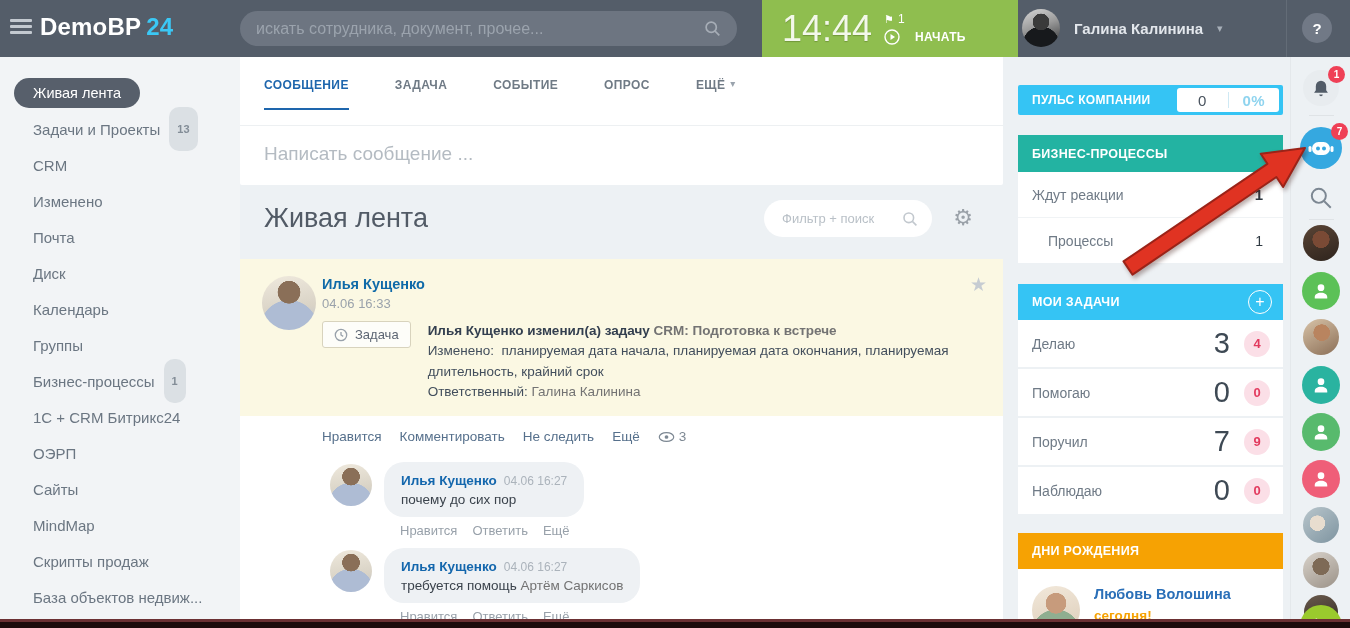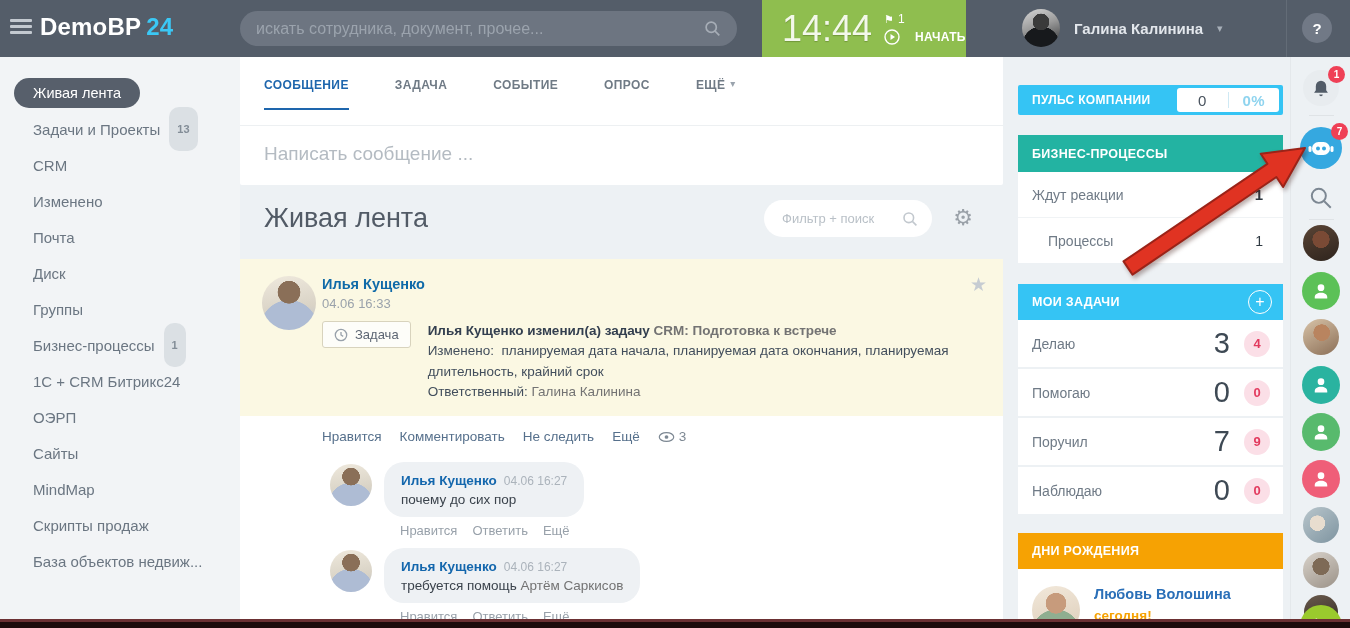--- a/index.html
+++ b/index.html
@@ -7,21 +7,21 @@
         font-family:"Liberation Sans","DejaVu Sans",sans-serif;-webkit-font-smoothing:antialiased;}
   
   .topbar{position:absolute;left:0;top:0;width:1350px;height:57px;background:#545d69;z-index:20;}
   .hamburger{position:absolute;left:10px;top:19px;width:22px;height:18px;cursor:pointer;}
   .hamburger span{display:block;height:3px;background:#c3c9d0;margin-bottom:3px;border-radius:1px;}
   .logo{position:absolute;left:40px;top:13px;font-size:24px;font-weight:bold;color:#ffffff;letter-spacing:.2px;}
   .logo .suffix{color:#3bc8f5;margin-left:5px;}
   .tb-search{position:absolute;left:240px;top:11px;width:497px;height:35px;background:#6d7581;border-radius:18px;
              display:flex;align-items:center;padding:0 16px;box-sizing:border-box;cursor:text;}
   .tb-search .ph{color:#9ba3ad;font-size:16px;flex:1;white-space:nowrap;overflow:hidden;}
-  .clock{position:absolute;left:762px;top:0;width:204px;height:57px;background:#8fbe4f;display:flex;align-items:center;cursor:pointer;}
+  .clock{position:absolute;left:762px;top:0;width:256px;height:57px;background:#8fbe4f;display:flex;align-items:center;cursor:pointer;}
   .clock .time{font-size:36px;font-weight:300;color:#f3f8ea;margin-left:20px;text-shadow:0 1px 1px rgba(90,120,40,.55);}
   .clock .cr{margin-left:12px;display:flex;flex-direction:column;justify-content:center;gap:3px;}
   .clock .flagrow{display:flex;align-items:center;gap:4px;color:#ffffff;font-size:12px;}
   .clock .flagrow .flag{font-size:11px;}
   .clock .startrow{display:flex;align-items:center;gap:15px;color:#ffffff;font-size:12px;font-weight:bold;letter-spacing:.3px;}
   .tb-user{position:absolute;left:1022px;top:9px;display:flex;align-items:center;gap:14px;cursor:pointer;}
   .tb-user .name{color:#e3e7ec;font-size:15px;font-weight:bold;}
   .tb-user .caret{color:#a7afb8;font-size:11px;}
   .av{border-radius:50%;background:#8c95a0;overflow:hidden;flex:none;}
   .av-galina{background:radial-gradient(circle at 50% 34%,#3a3a3a 0 26%,transparent 27%),
@@ -185,20 +185,23 @@
     <div class="l-item">
         <span>Изменено</span>
       </div>
     <div class="l-item">
         <span>Почта</span>
       </div>
     <div class="l-item">
         <span>Диск</span>
       </div>
     <div class="l-item">
+        <span>Календарь</span>
+      </div>
+    <div class="l-item">
         <span>Группы</span>
       </div>
     <div class="l-item">
         <span>Бизнес-процессы</span>
         <span class="lbadge">1</span>
       </div>
     <div class="l-item">
         <span>1С + CRM Битрикс24</span>
       </div>
     <div class="l-item">

